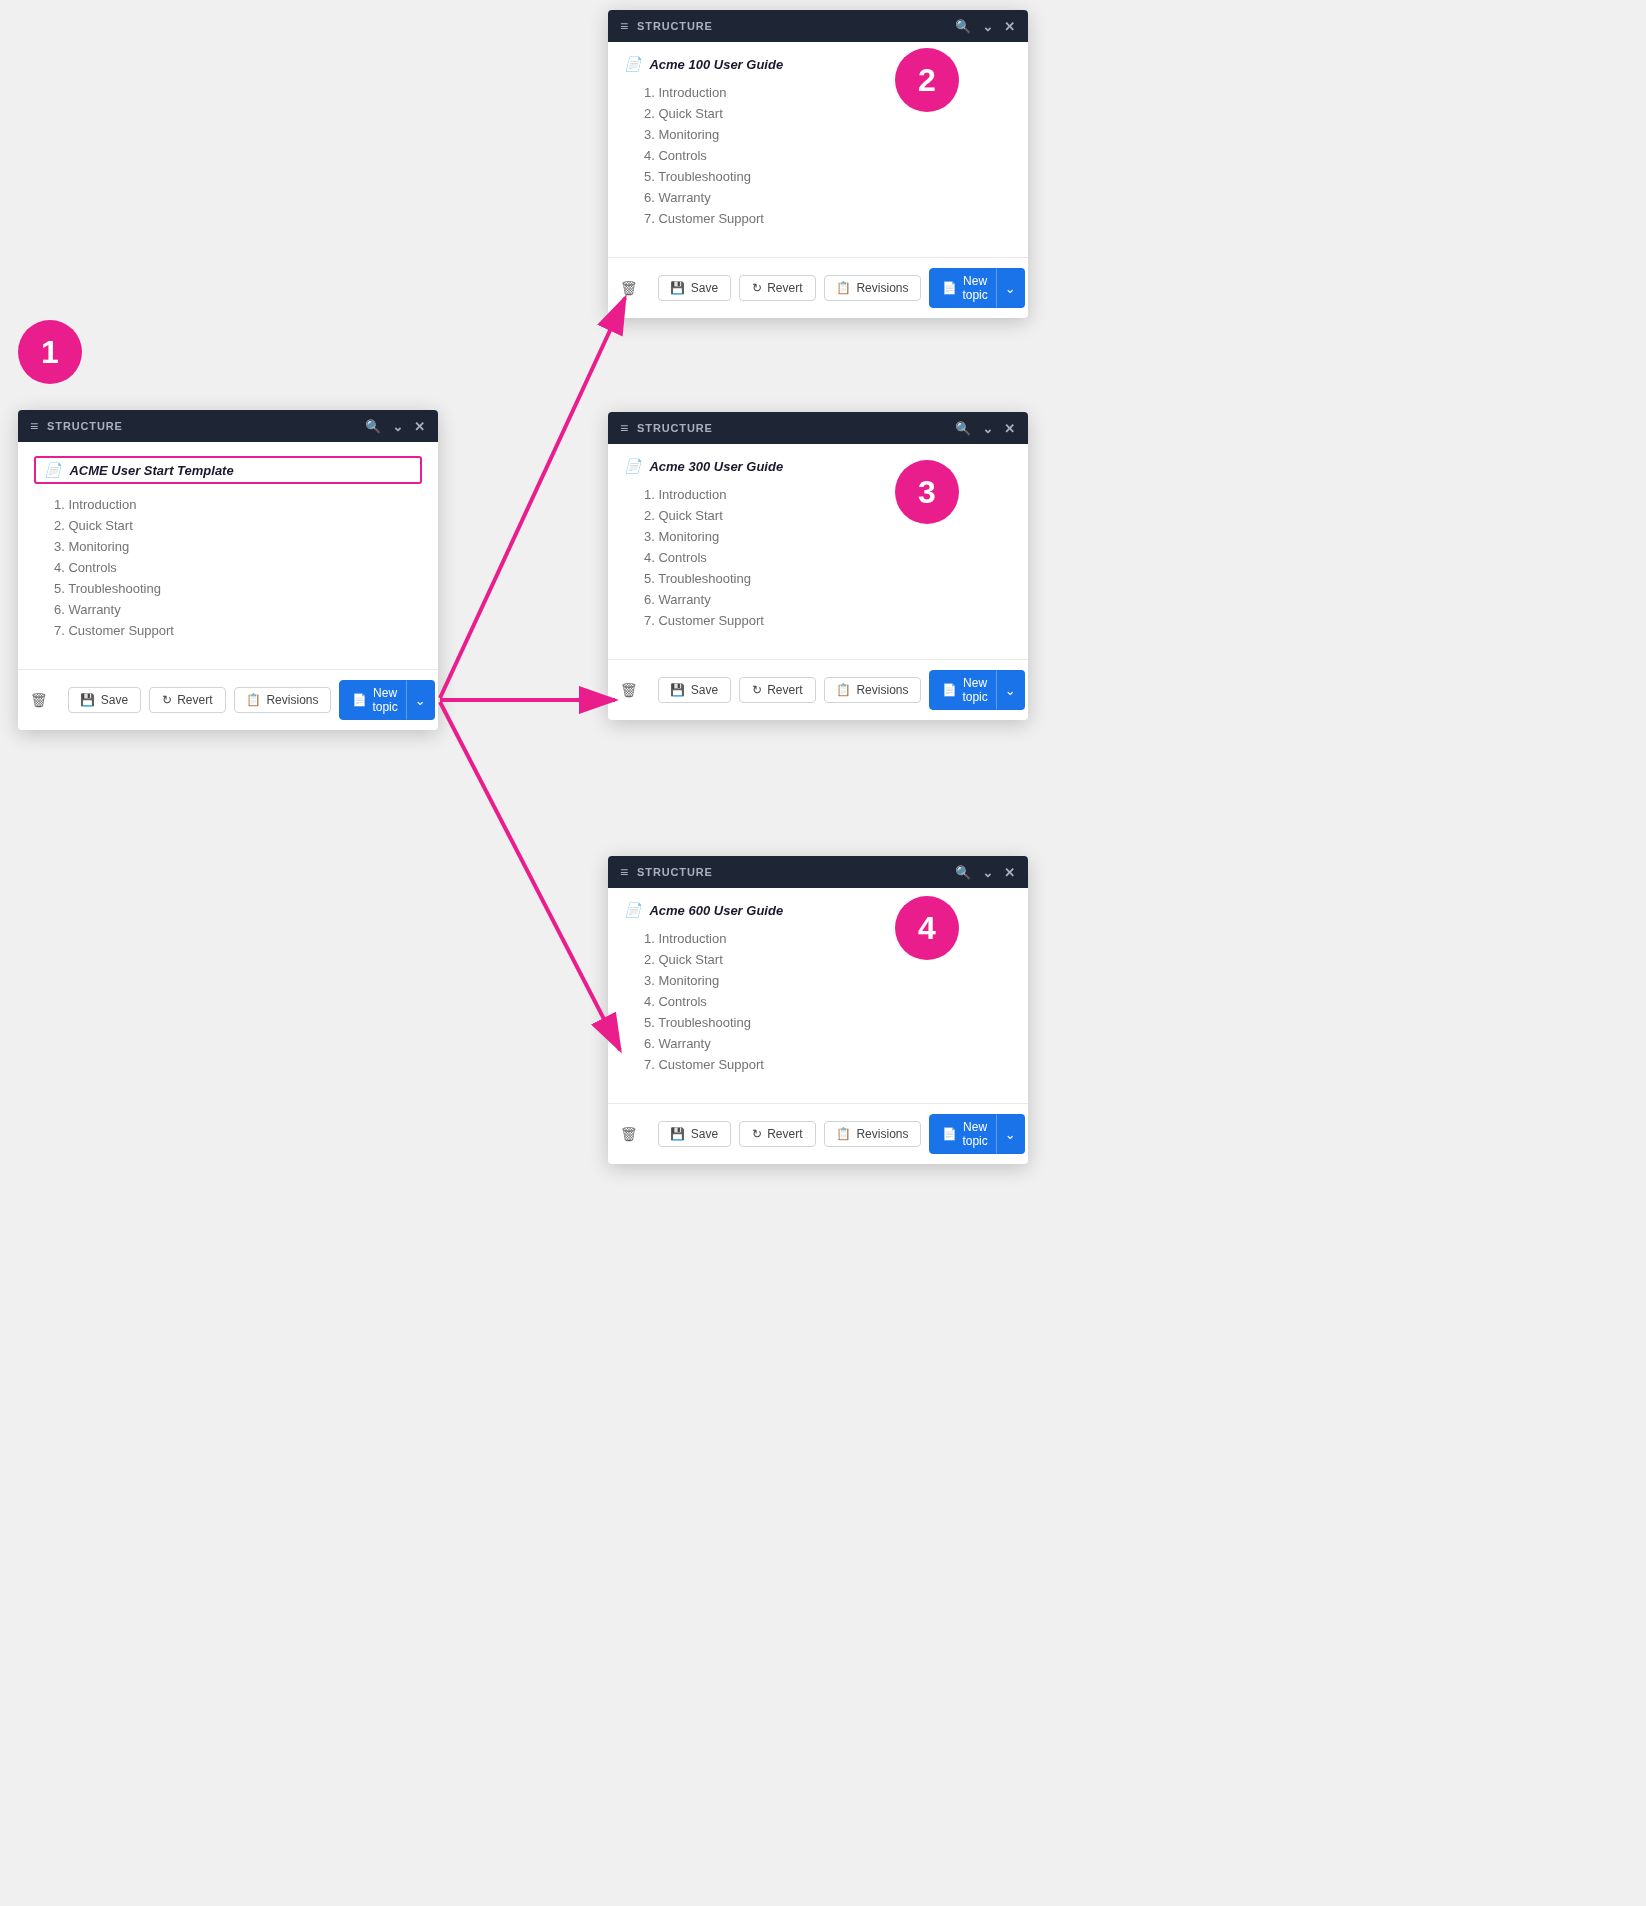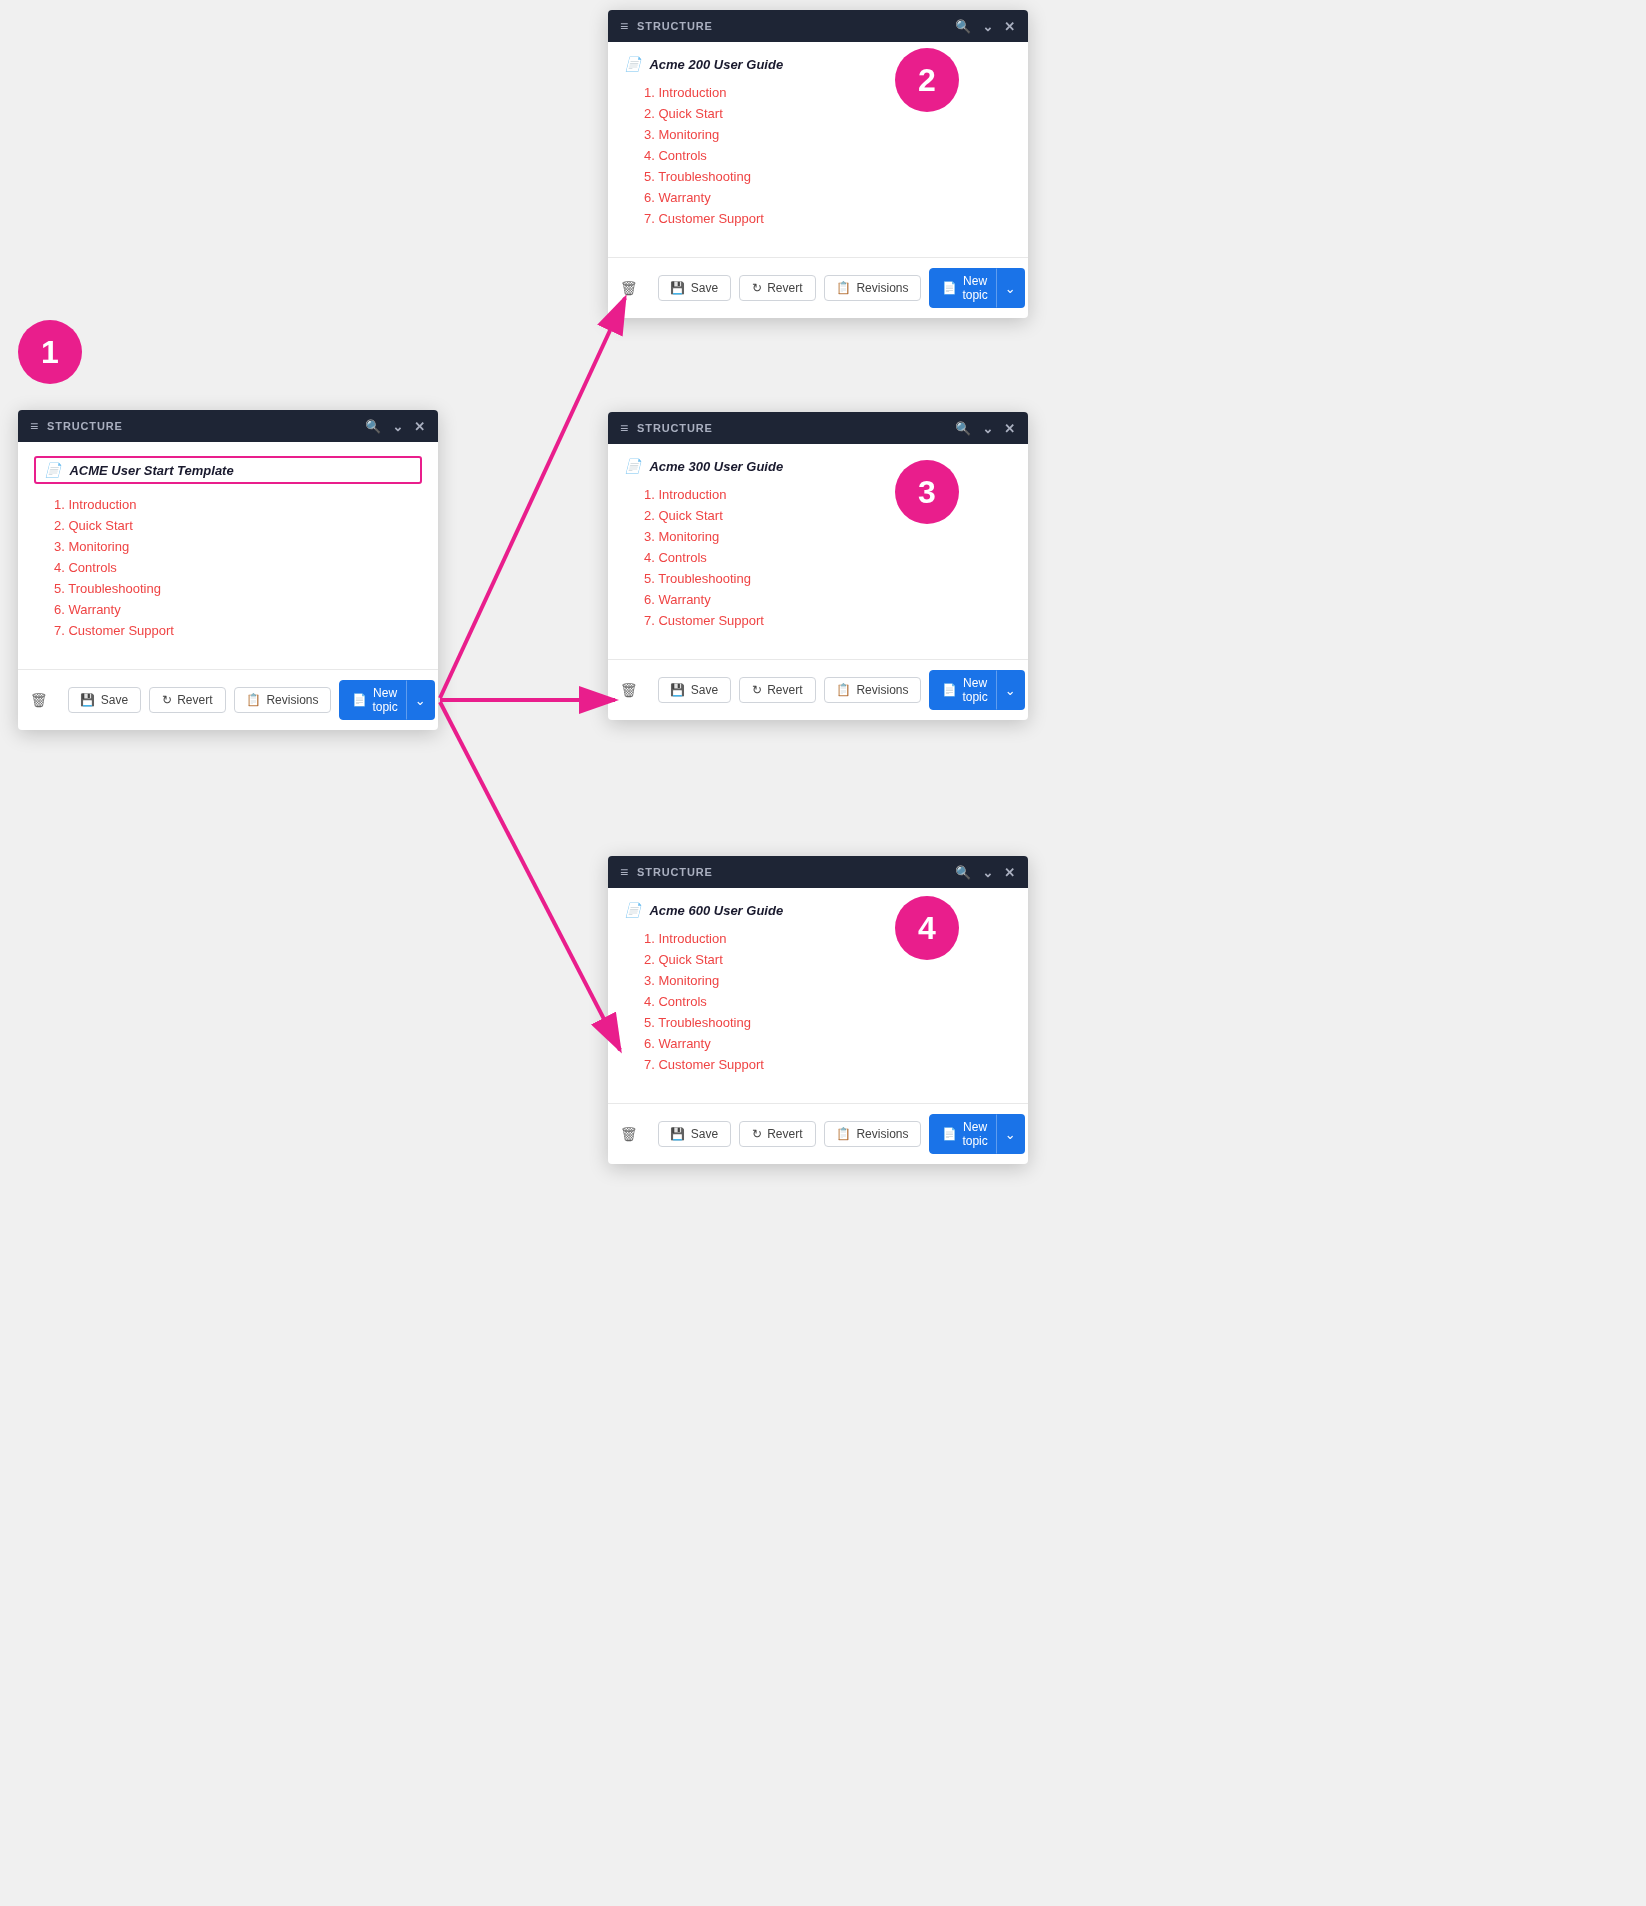--- a/index.html
+++ b/index.html
@@ -87,21 +87,21 @@
     }
 
     .topic-list {
       list-style: none;
       padding: 0;
       margin: 0 0 14px 0;
     }
 
     .topic-list li {
       padding: 3px 0 3px 20px;
-      color: #ef4444;
+      color: #737373;
       font-size: 13px;
     }
 
     .panel-footer {
       border-top: 1px solid #e8e8e8;
       padding: 10px 12px;
       display: flex;
       align-items: center;
       gap: 8px;
     }
@@ -241,21 +241,21 @@
       <span style="color:#aab0c0;font-size:11px;font-weight:600;letter-spacing:0.08em;">STRUCTURE</span>
       <span class="header-icons">
         <span class="header-icon">🔍</span>
         <span class="header-icon">⌄</span>
         <span class="header-icon">✕</span>
       </span>
     </div>
     <div class="panel-body">
       <div class="doc-title">
         <span style="font-size:14px;">📄</span>
-        <span>Acme 200 User Guide</span>
+        <span>Acme 100 User Guide</span>
       </div>
       <ul class="topic-list">
         <li>1. Introduction</li>
         <li>2. Quick Start</li>
         <li>3. Monitoring</li>
         <li>4. Controls</li>
         <li>5. Troubleshooting</li>
         <li>6. Warranty</li>
         <li>7. Customer Support</li>
       </ul>

